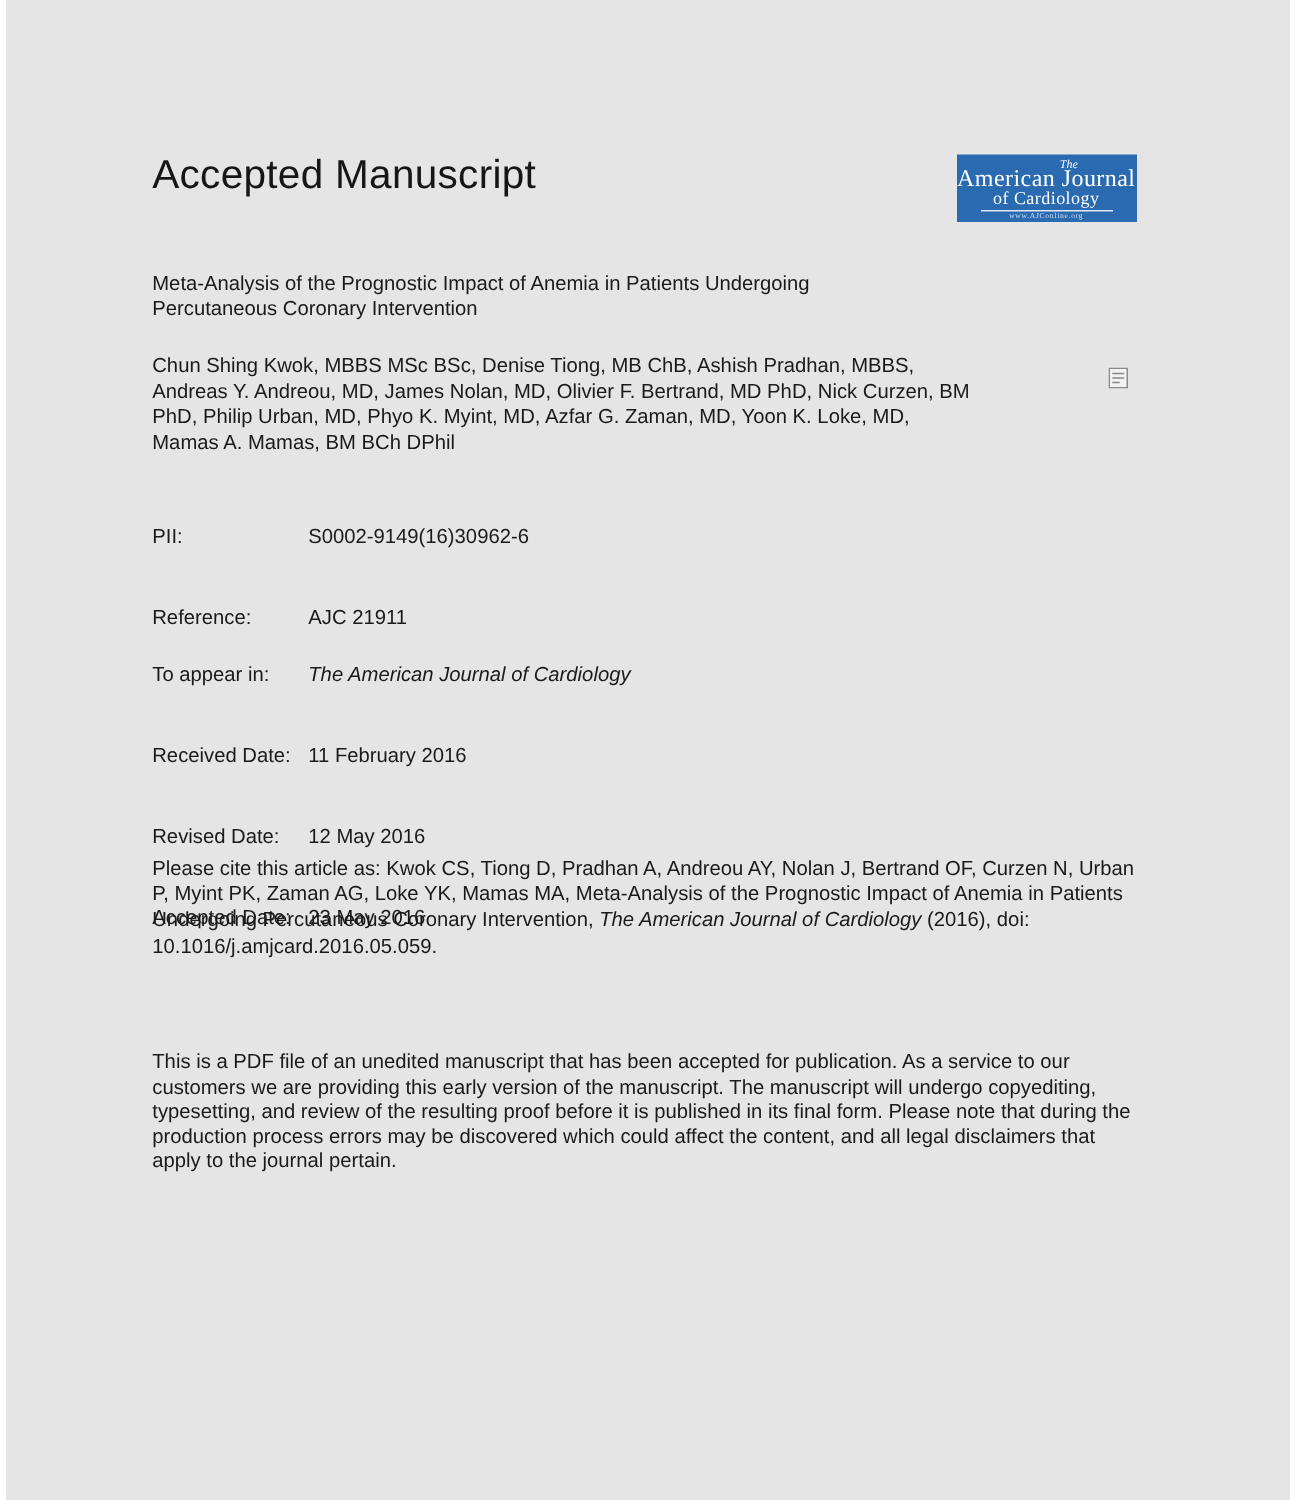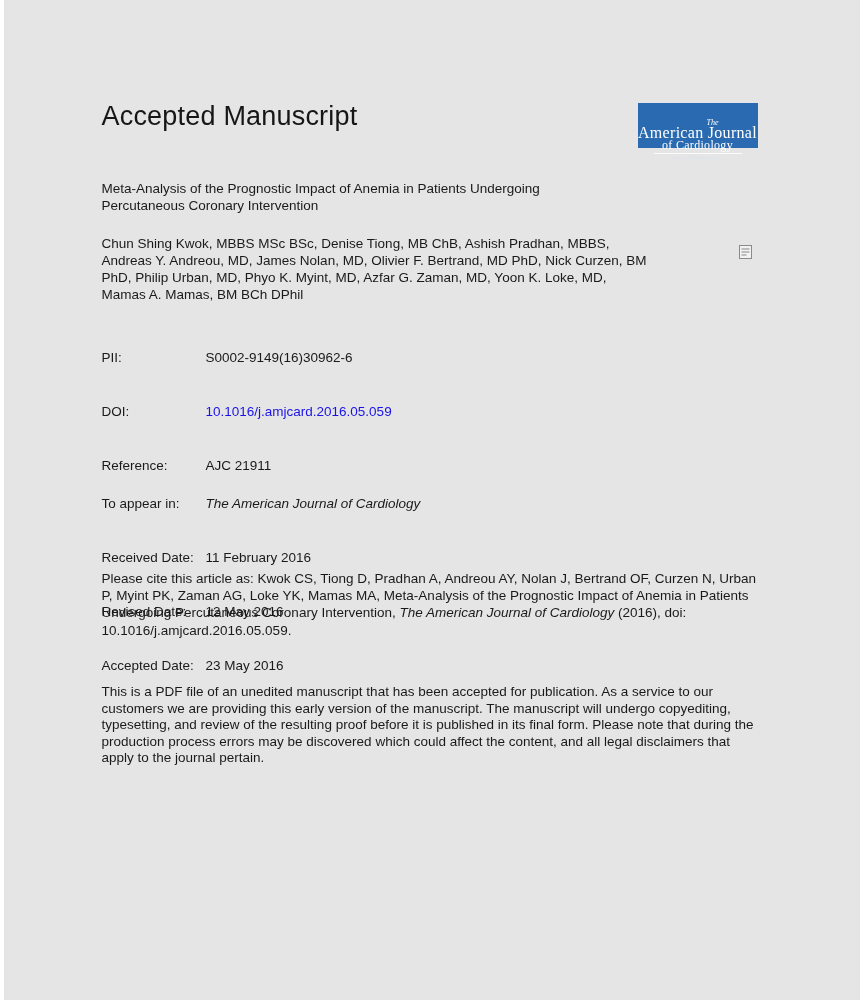--- a/index.html
+++ b/index.html
@@ -26,21 +26,21 @@
   .logo {
     position: absolute;
     left: 634px;
     top: 103px;
     width: 120px;
     height: 45px;
     background: var(--logo_blue, #2a6ab0);
     color: #ffffff;
     text-align: center;
     font-family: "Liberation Serif", "DejaVu Serif", serif;
-    padding-top: 16px;
+    padding-top: 3px;
   }
   .logo .the { display: block; font-size: 8px; font-style: italic; line-height: 8px; margin-left: 30px; }
   .logo .l1 { display: block; font-size: 16px; line-height: 12px; letter-spacing: 0.3px; }
   .logo .l2 { display: block; font-size: 12px; line-height: 12px; letter-spacing: 0.3px; }
   .logo .rule { width: 88px; height: 1px; background: rgba(255,255,255,0.85); margin: 2px auto 1px; }
   .logo .tagline { display: block; font-size: 5px; line-height: 5px; color: #d7e4f4; letter-spacing: 0.5px; }
   .article-title {
     position: absolute;
     left: 98px;
     top: 180px;
@@ -78,21 +78,21 @@
     top: 570px;
     width: 660px;
     font-size: 13.5px;
     line-height: 17.2px;
     color: #1a1a1a;
   }
   .citation .it { font-style: italic; }
   .disclaimer {
     position: absolute;
     left: 98px;
-    top: 684px;
+    top: 700px;
     width: 656px;
     font-size: 13.5px;
     line-height: 16.6px;
     color: #1a1a1a;
   }
 </style>
 </head>
 <body>
 
 <div class="page">
@@ -119,24 +119,20 @@
       <line x1="2.5" y1="10" x2="7.5" y2="10" stroke="#8a8a8a" stroke-width="1"></line>
     </svg>
   </div>
 
   <div class="meta">
     <div class="row">
       <span class="lab">PII:</span>
       <span class="val">S0002-9149(16)30962-6</span>
     </div>
     <div class="row">
-      <span class="lab">DOI:</span>
-      <a class="val doi" href="#">10.1016/j.amjcard.2016.05.059</a>
-    </div>
-    <div class="row">
       <span class="lab">Reference:</span>
       <span class="val">AJC 21911</span>
     </div>
     <div class="row gap-1">
       <span class="lab">To appear in:</span>
       <span class="val italic-val">The American Journal of Cardiology</span>
     </div>
     <div class="row gap-2">
       <span class="lab">Received Date:</span>
       <span class="val">11 February 2016</span>

